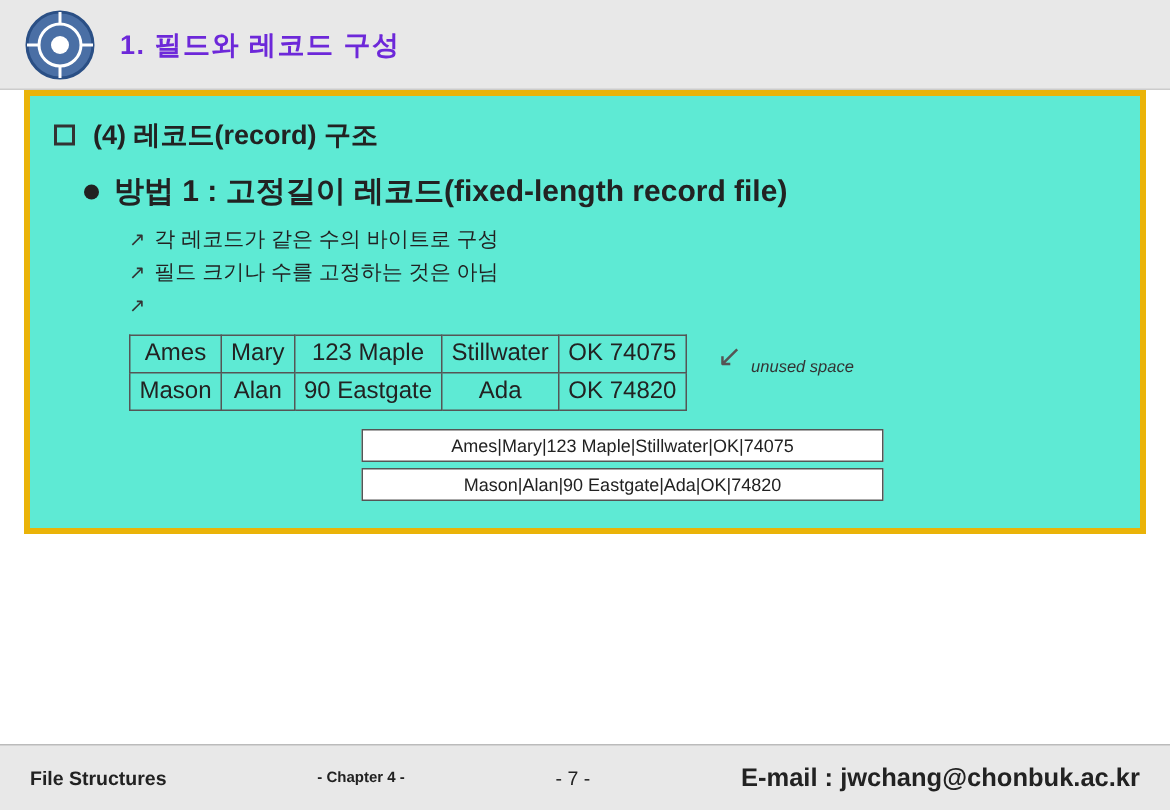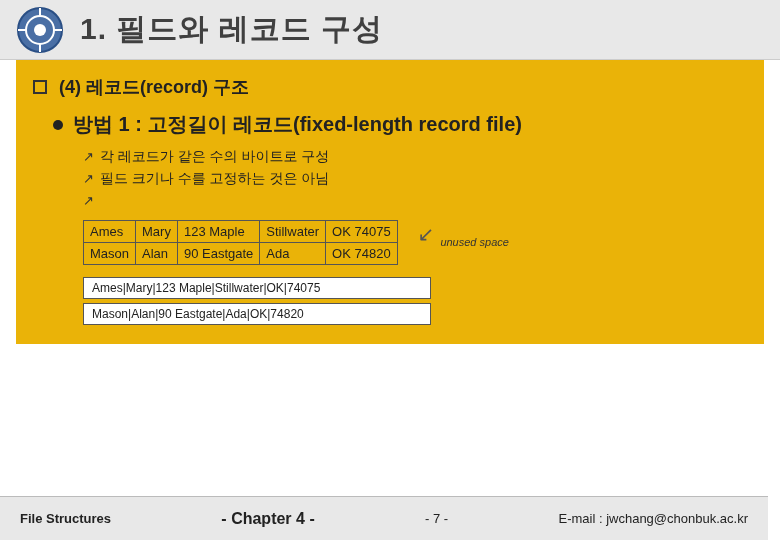--- a/index.html
+++ b/index.html
@@ -23,23 +23,23 @@
     }
 
     .logo {
       width: 48px;
       height: 48px;
       margin-right: 16px;
       flex-shrink: 0;
     }
 
     .header-title {
-      font-size: 30px;
-      font-weight: bold;
-      color: #404040;
+      font-size: 18px;
+      font-weight: bold;
+      color: #6d28d9;
       letter-spacing: 1px;
     }
 
     .section-title {
       font-size: 18px;
       font-weight: bold;
       color: #222;
       margin-bottom: 12px;
       display: flex;
       align-items: center;
@@ -99,21 +99,21 @@
     .table-section {
       margin-left: 50px;
       margin-top: 10px;
       display: flex;
       gap: 20px;
       align-items: flex-start;
     }
 
     .fixed-table {
       border-collapse: collapse;
-      font-size: 13px;
+      font-size: 16px;
     }
 
     .fixed-table td {
       border: 1px solid #555;
       padding: 3px 6px;
       white-space: nowrap;
       color: #222;
     }
 
     .unused-label {
@@ -139,53 +139,55 @@
       margin-bottom: 4px;
       display: inline-block;
       width: 348px;
     }
 
     
     .footer {
       position: absolute;
       bottom: 0;
       left: 0;
-      right: 12px;
+      right: 0;
       height: 44px;
       background: #e8e8e8;
       border-top: 1px solid #bbb;
       display: flex;
       align-items: center;
       justify-content: space-between;
       padding: 0 20px;
     }
 
     .footer-left {
       font-size: 13px;
       font-weight: bold;
       color: #222;
     }
 
     .footer-center {
-      font-size: 16px;
+      font-size: 10px;
       font-weight: bold;
       color: #222;
     }
 
     .footer-right {
-      font-size: 13px;
-      color: #222;
+      font-size: 17px;
+      color: #222;
+      font-weight: bold;
     }
 
     
     .content-box {
-      border: 1px solid #eab308;
+      border: 4px solid #eab308;
       margin: 0 16px 10px 16px;
       padding: 14px 16px;
-      background: #eab308;
+      background: #5eead4;
+      text-align: center;
     }
 
     .unused-container {
       display: flex;
       flex-direction: column;
       align-items: flex-start;
     }
   </style>
 </head>
 <body>

